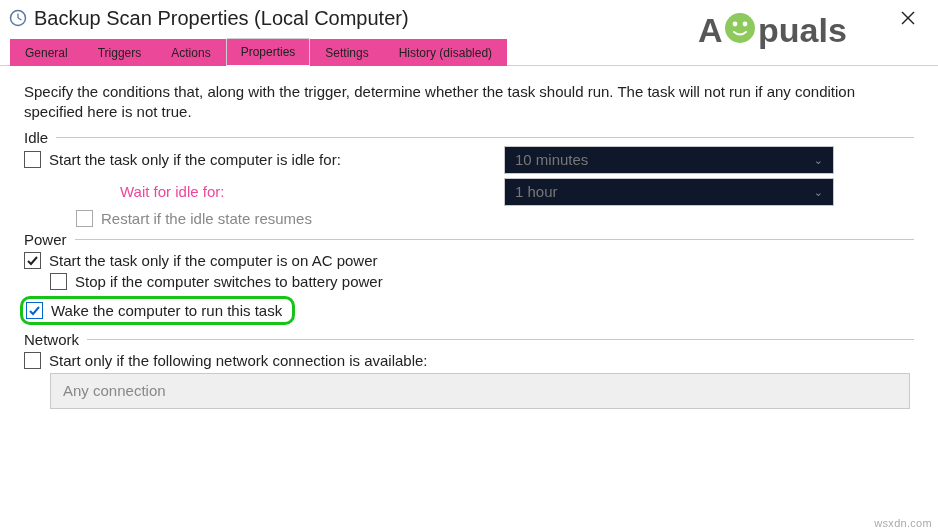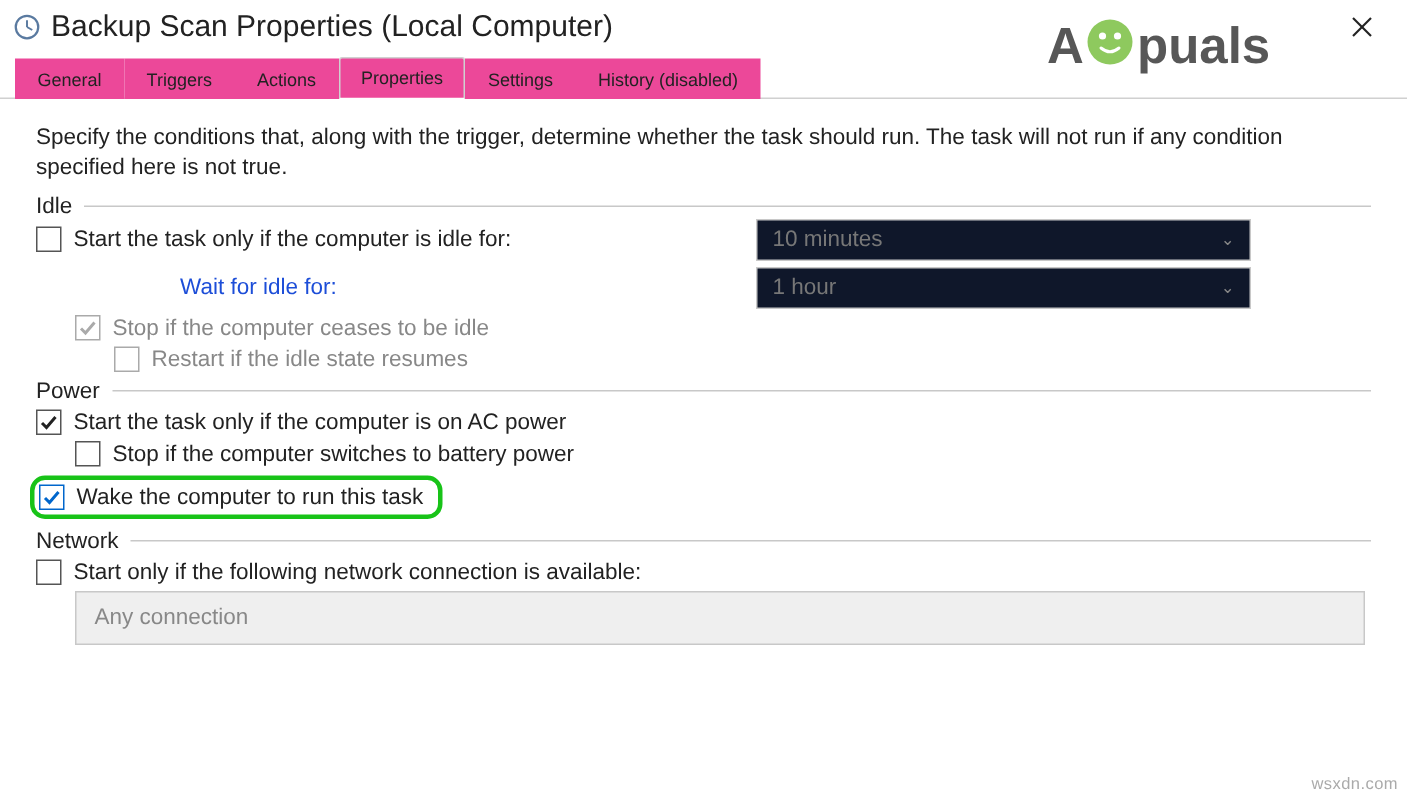--- a/index.html
+++ b/index.html
@@ -138,21 +138,21 @@
   }
   .combo .caret {
     position: absolute;
     right: 10px;
     top: 50%;
     transform: translateY(-50%);
     font-size: 11px;
     color: #888;
   }
   .wait-label {
-    color: #1d4ed8;
+    color: #ec4899;
     padding-left: 96px;
   }
   .highlight {
     border: 3px solid #18c318;
     border-radius: 10px;
     padding: 3px 10px 3px 3px;
     display: inline-flex;
     align-items: center;
     margin: 2px 0 2px -4px;
   }
@@ -243,28 +243,20 @@
   <div class="dual" style="margin-top:4px;">
     <div class="left">
       <span class="wait-label">Wait for idle for:</span>
     </div>
     <div class="combo">
       <span>1 hour</span>
       <span class="caret">⌄</span>
     </div>
   </div>
 
-  <div class="row indent1">
-    <span class="chk disabled">
-      <svg width="13" height="13" viewBox="0 0 13 13">
-        <polyline points="2,7 5,10 11,3" fill="none" stroke="#aaa" stroke-width="2"></polyline>
-      </svg>
-    </span>
-    <span class="disabled-text">Stop if the computer ceases to be idle</span>
-  </div>
 
   <div class="row indent2">
     <span class="chk disabled"></span>
     <span class="disabled-text">Restart if the idle state resumes</span>
   </div>
 
   <div class="group-label">
     <span class="lbl">Power</span>
     <span class="line"></span>
   </div>

